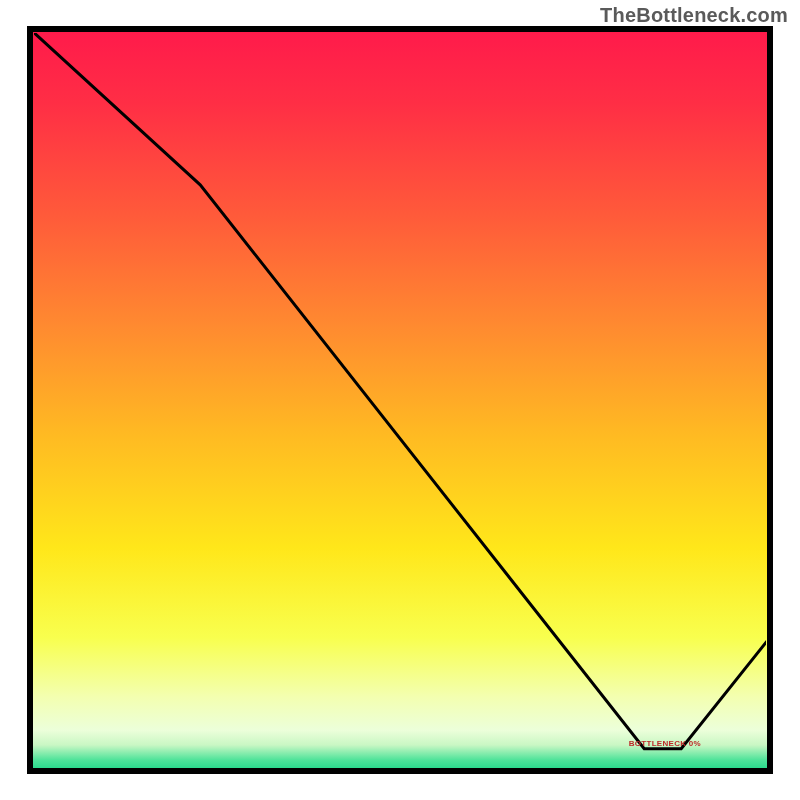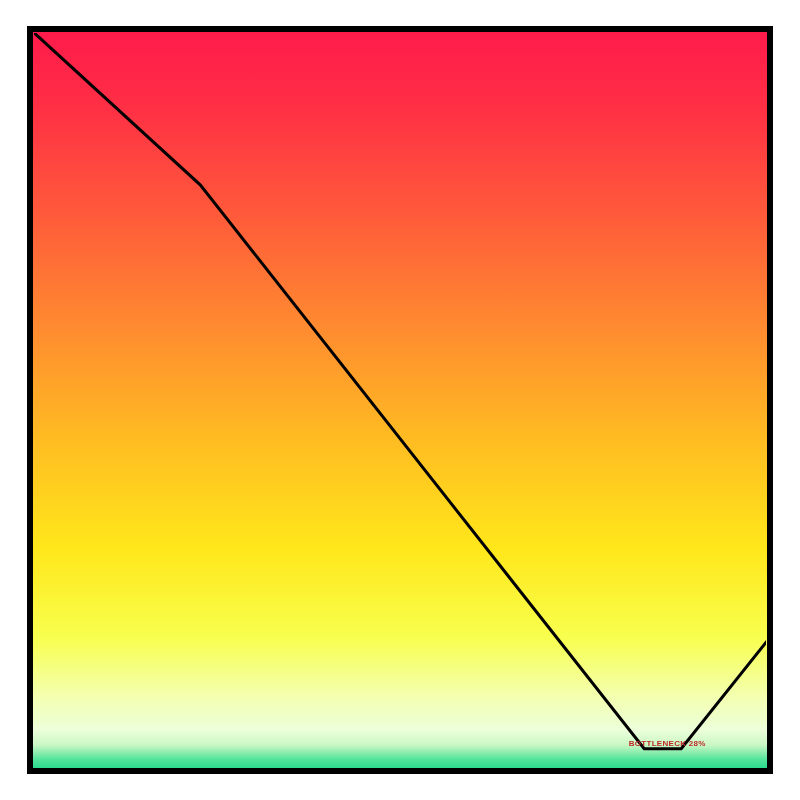--- a/index.html
+++ b/index.html
@@ -39,20 +39,21 @@
     letter-spacing: 0.3px;
     white-space: nowrap;
     user-select: none;
   }
 </style>
 </head>
 <body>
 
 <div class="stage">
 
+  <span class="watermark">TheBottleneck.com</span>
 
   <svg class="chart" width="800" height="800">
     <defs>
       <linearGradient id="bg-grad" x1="0" y1="0" x2="0" y2="1">
           <stop offset="0%" stop-color="#ff1a4b"></stop>
           <stop offset="10%" stop-color="#ff2e45"></stop>
           <stop offset="25%" stop-color="#ff5a3a"></stop>
           <stop offset="40%" stop-color="#ff8a30"></stop>
           <stop offset="55.00000000000001%" stop-color="#ffbb22"></stop>
           <stop offset="70%" stop-color="#ffe71a"></stop>
@@ -70,14 +71,14 @@
 
     <rect id="bg-rect" fill="url(#bg-grad)" x="30" y="29" width="740" height="742"></rect>
 
     <g clip-path="url(#plot-clip)">
       <path id="series-line" fill="none" d="M30.0 29.0 L200.2 184.8 L644.2 748.7 L681.2 748.7 L770.0 637.4 " stroke="#000000" stroke-width="3" stroke-linejoin="miter" stroke-linecap="butt"></path>
     </g>
 
     <rect id="frame-rect" fill="none" x="30" y="29" width="740" height="742" stroke="#000000" stroke-width="6"></rect>
   </svg>
 
-  <span id="tiny" class="tiny-label" style="left: 628.7px; top: 738.74px;">BOTTLENECK 28%</span>
+  <span id="tiny" class="tiny-label" style="left: 628.7px; top: 738.74px;">BOTTLENECK 0%</span>
 </div>
 
 </body></html>

